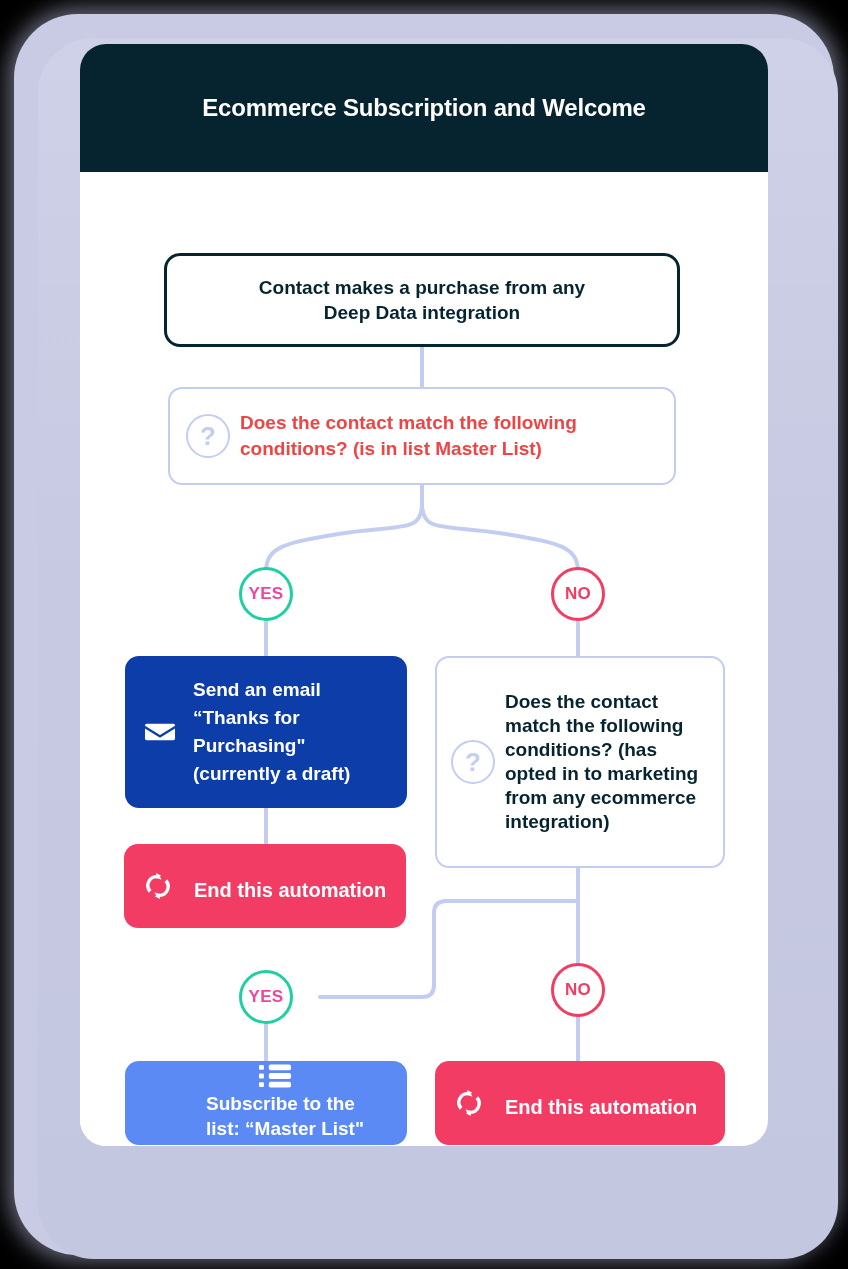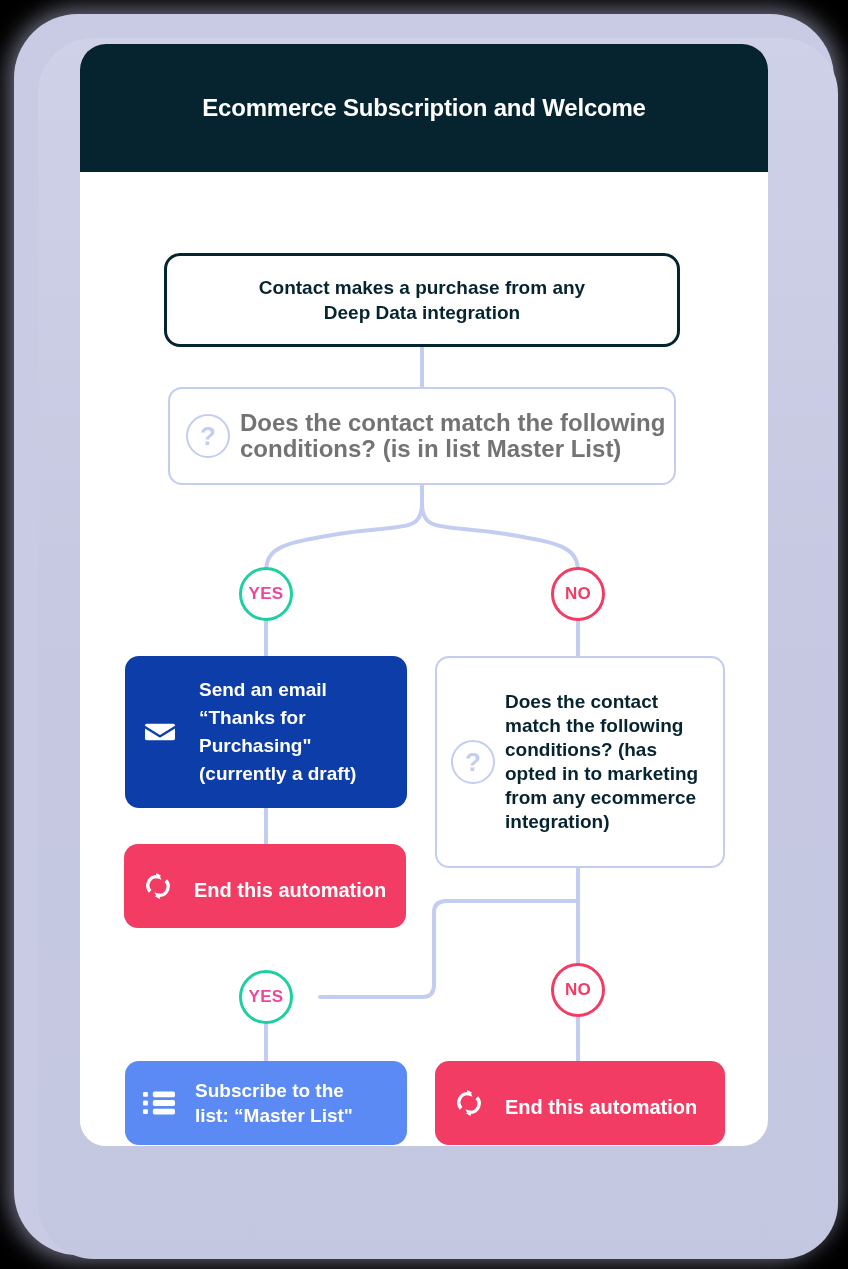--- a/index.html
+++ b/index.html
@@ -123,22 +123,22 @@
     border-radius: 14px;
   }
   #node-cond1 {
     left: 88px;
     top: 215px;
     width: 508px;
     height: 98px;
     padding-left: 16px;
   }
   #node-cond1 .label {
-    color: #737373;
-    font-size: 24px;
+    color: #ef4444;
+    font-size: 19px;
     font-weight: bold;
     line-height: 26px;
     margin-left: 10px;
   }
   #node-cond2 {
     left: 355px;
     top: 484px;
     width: 290px;
     height: 212px;
     padding-left: 14px;
@@ -174,21 +174,21 @@
     height: 152px;
     background: #0c3da8;
     border-radius: 14px;
     padding-left: 18px;
   }
   #node-email .label {
     color: #ffffff;
     font-size: 19px;
     font-weight: bold;
     line-height: 28px;
-    margin-left: 22px;
+    margin-left: 16px;
   }
 
   #node-end1 {
     left: 44px;
     top: 672px;
     width: 282px;
     height: 84px;
     background: #f23c63;
     border-radius: 14px;
     padding-left: 18px;
@@ -203,20 +203,21 @@
   }
 
   #node-subscribe {
     left: 45px;
     top: 889px;
     width: 282px;
     height: 84px;
     background: #5b8af5;
     border-radius: 14px;
     padding-left: 18px;
+    flex-direction: column;
   }
   #node-subscribe .label {
     color: #ffffff;
     font-size: 19px;
     font-weight: bold;
     line-height: 25px;
     margin-left: 20px;
   }
 
   #node-end2 {

